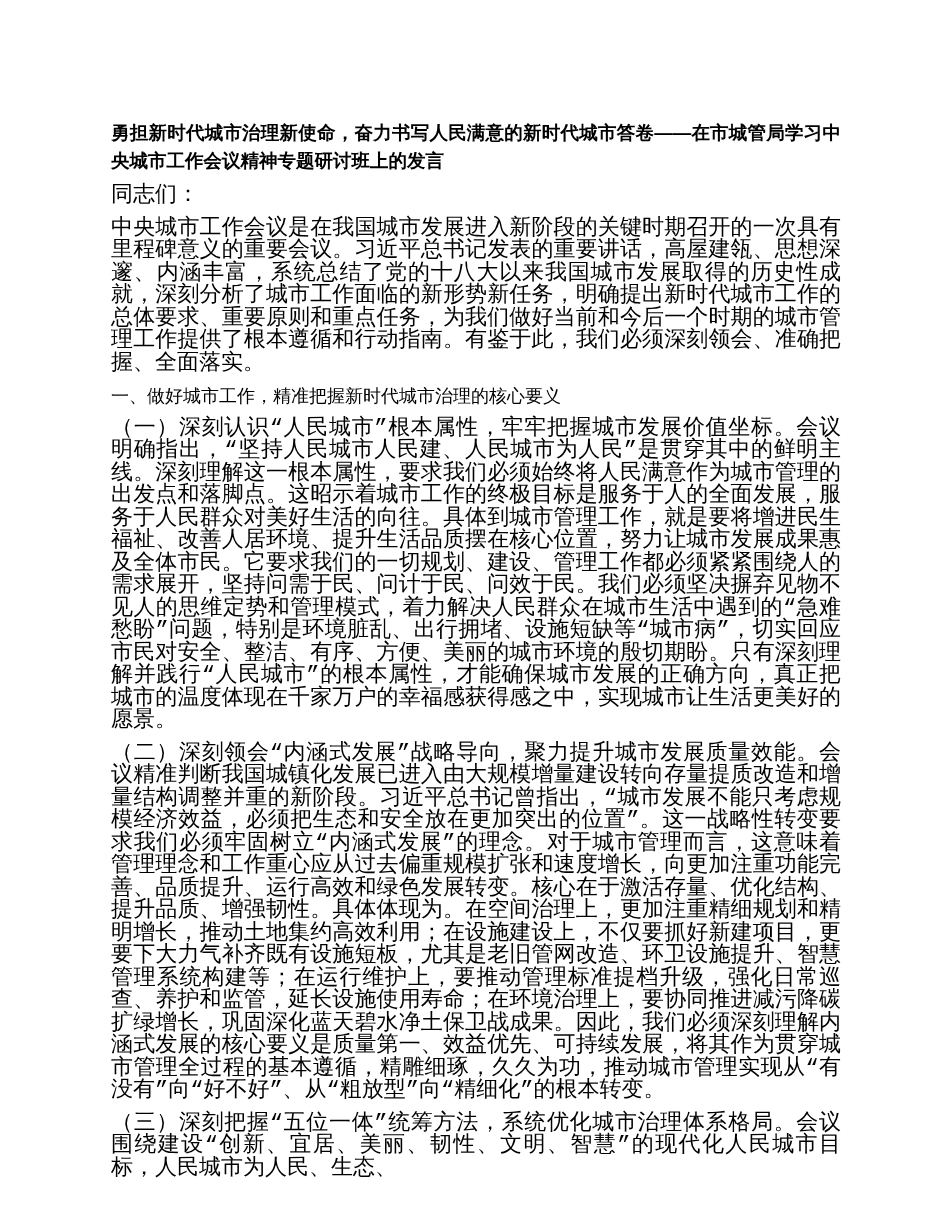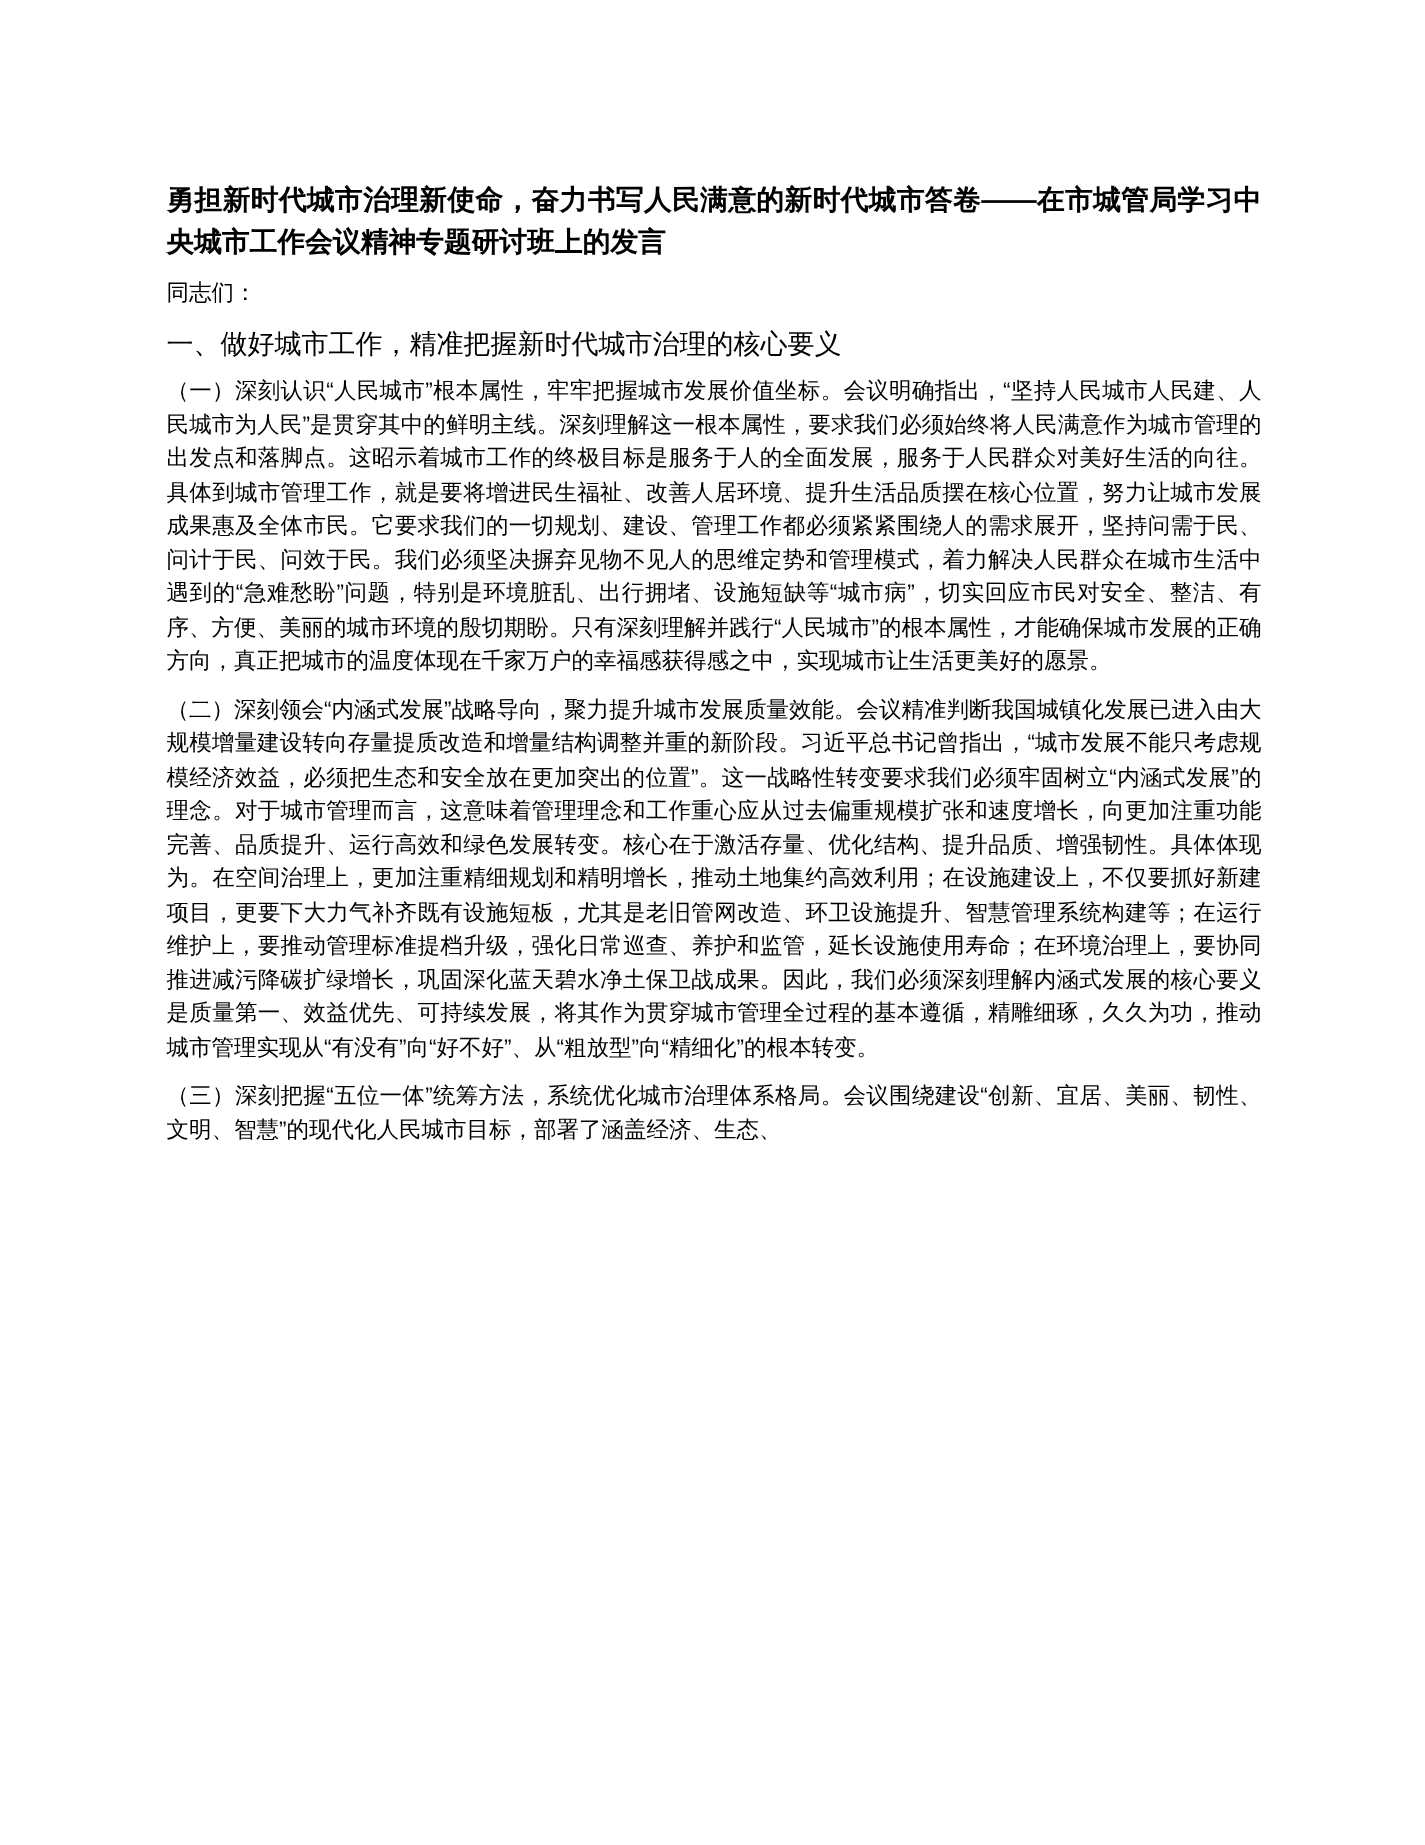--- a/index.html
+++ b/index.html
@@ -24,40 +24,41 @@
     font-family: "Liberation Sans", "DejaVu Sans", sans-serif;
     font-weight: bold;
     font-size: 18.5px;
     line-height: 28px;
     margin: 0 0 10px 0;
     text-align: justify;
     letter-spacing: 0;
     word-break: break-all;
   }
   .doc-para {
-    font-family: Liberation Sans, sans-serif;
-    font-size: 15px;
+    font-family: Liberation Mono, monospace;
+    font-size: 22px;
     line-height: 22.5px;
     margin: 0 0 10px 0;
     text-align: justify;
     text-justify: inter-ideograph;
     word-break: break-all;
   }
   .doc-heading {
     font-family: "Liberation Serif", "DejaVu Serif", serif;
     font-size: 18px;
     line-height: 22.5px;
     margin: 0 0 10px 0;
   }
 </style>
 </head>
 <body>
 
 <div class="page">
   <h1 class="doc-title">勇担新时代城市治理新使命，奋力书写人民满意的新时代城市答卷——在市城管局学习中央城市工作会议精神专题研讨班上的发言</h1>
   <p class="doc-para">同志们：</p>
   <div id="doc-body">
+      <p class="doc-para">中央城市工作会议是在我国城市发展进入新阶段的关键时期召开的一次具有里程碑意义的重要会议。习近平总书记发表的重要讲话，高屋建瓴、思想深邃、内涵丰富，系统总结了党的十八大以来我国城市发展取得的历史性成就，深刻分析了城市工作面临的新形势新任务，明确提出新时代城市工作的总体要求、重要原则和重点任务，为我们做好当前和今后一个时期的城市管理工作提供了根本遵循和行动指南。有鉴于此，我们必须深刻领会、准确把握、全面落实。</p>
       <p class="doc-heading">一、做好城市工作，精准把握新时代城市治理的核心要义</p>
       <p class="doc-para">（一）深刻认识“人民城市”根本属性，牢牢把握城市发展价值坐标。会议明确指出，“坚持人民城市人民建、人民城市为人民”是贯穿其中的鲜明主线。深刻理解这一根本属性，要求我们必须始终将人民满意作为城市管理的出发点和落脚点。这昭示着城市工作的终极目标是服务于人的全面发展，服务于人民群众对美好生活的向往。具体到城市管理工作，就是要将增进民生福祉、改善人居环境、提升生活品质摆在核心位置，努力让城市发展成果惠及全体市民。它要求我们的一切规划、建设、管理工作都必须紧紧围绕人的需求展开，坚持问需于民、问计于民、问效于民。我们必须坚决摒弃见物不见人的思维定势和管理模式，着力解决人民群众在城市生活中遇到的“急难愁盼”问题，特别是环境脏乱、出行拥堵、设施短缺等“城市病”，切实回应市民对安全、整洁、有序、方便、美丽的城市环境的殷切期盼。只有深刻理解并践行“人民城市”的根本属性，才能确保城市发展的正确方向，真正把城市的温度体现在千家万户的幸福感获得感之中，实现城市让生活更美好的愿景。</p>
       <p class="doc-para">（二）深刻领会“内涵式发展”战略导向，聚力提升城市发展质量效能。会议精准判断我国城镇化发展已进入由大规模增量建设转向存量提质改造和增量结构调整并重的新阶段。习近平总书记曾指出，“城市发展不能只考虑规模经济效益，必须把生态和安全放在更加突出的位置”。这一战略性转变要求我们必须牢固树立“内涵式发展”的理念。对于城市管理而言，这意味着管理理念和工作重心应从过去偏重规模扩张和速度增长，向更加注重功能完善、品质提升、运行高效和绿色发展转变。核心在于激活存量、优化结构、提升品质、增强韧性。具体体现为。在空间治理上，更加注重精细规划和精明增长，推动土地集约高效利用；在设施建设上，不仅要抓好新建项目，更要下大力气补齐既有设施短板，尤其是老旧管网改造、环卫设施提升、智慧管理系统构建等；在运行维护上，要推动管理标准提档升级，强化日常巡查、养护和监管，延长设施使用寿命；在环境治理上，要协同推进减污降碳扩绿增长，巩固深化蓝天碧水净土保卫战成果。因此，我们必须深刻理解内涵式发展的核心要义是质量第一、效益优先、可持续发展，将其作为贯穿城市管理全过程的基本遵循，精雕细琢，久久为功，推动城市管理实现从“有没有”向“好不好”、从“粗放型”向“精细化”的根本转变。</p>
-      <p class="doc-para">（三）深刻把握“五位一体”统筹方法，系统优化城市治理体系格局。会议围绕建设“创新、宜居、美丽、韧性、文明、智慧”的现代化人民城市目标，部署了涵盖经济、生态、</p>
+      <p class="doc-para">（三）深刻把握“五位一体”统筹方法，系统优化城市治理体系格局。会议围绕建设“创新、宜居、美丽、韧性、文明、智慧”的现代化人民城市目标，人民城市为人民、生态、</p>
     </div>
 </div>
 
 </body></html>

